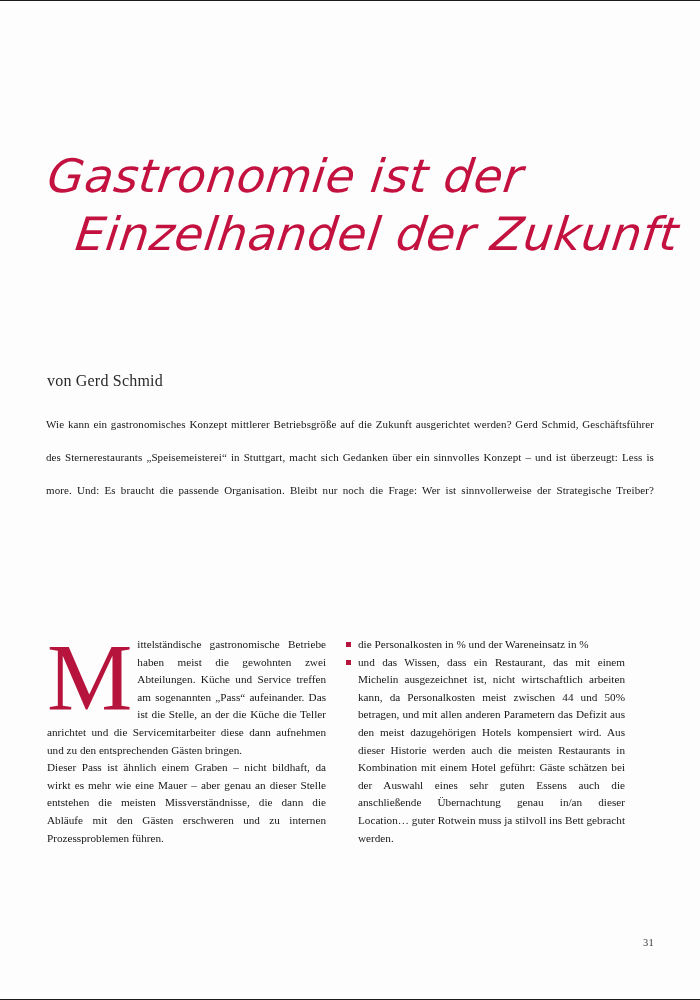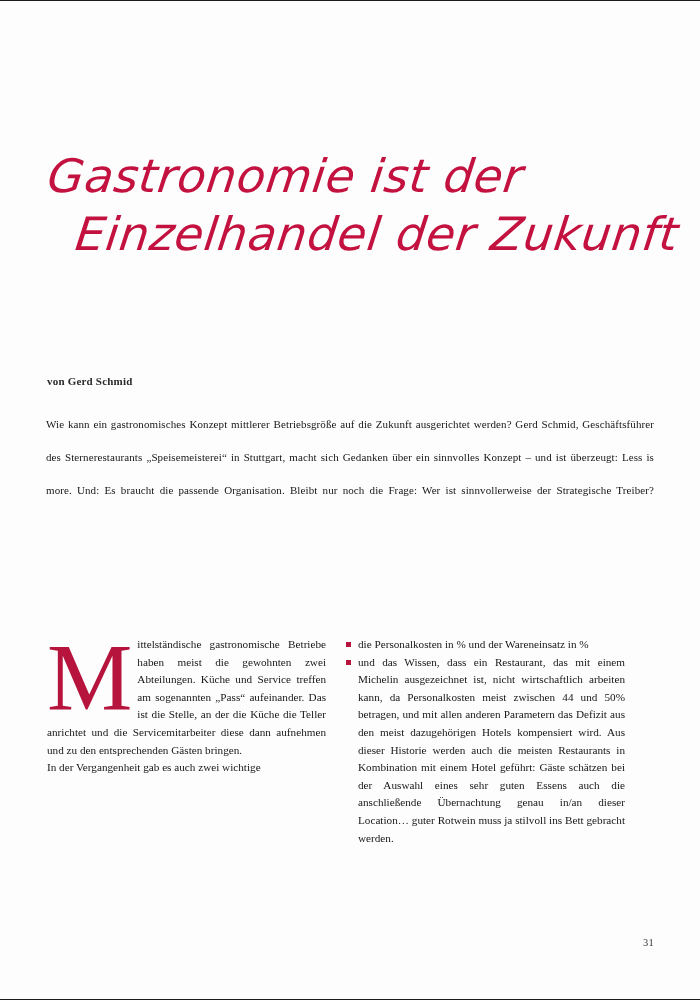--- a/index.html
+++ b/index.html
@@ -60,25 +60,24 @@
     line-height: 60px;
     margin-left: 28px;
     transform: skewX(-7deg) scaleX(1.02);
   }
 
   
   .byline {
     position: absolute;
     left: 47px;
     top: 374px;
-    font-size: 11px;
+    font-size: 16px;
     line-height: 14px;
     color: #2a2a2a;
     letter-spacing: 0.2px;
-    font-weight: bold;
   }
 
   
   .lead {
     position: absolute;
     left: 46px;
     top: 408px;
     width: 608px;
     font-size: 11px;
     line-height: 33px;
@@ -177,21 +176,21 @@
   <div class="byline">von Gerd Schmid</div>
 
   <div class="lead">Wie kann ein gastronomisches Konzept mittlerer Betriebsgröße auf die Zukunft ausgerichtet werden? Gerd Schmid, Geschäftsführer des Sternerestaurants „Speisemeisterei“ in Stuttgart, macht sich Gedanken über ein sinnvolles Konzept – und ist überzeugt: Less is more. Und: Es braucht die passende Organisation. Bleibt nur noch die Frage: Wer ist sinnvollerweise der Strategische Treiber?</div>
 
   <div class="columns">
 
     <div class="col col-left">
       <p>
         <span class="dropcap">M</span><span>ittelständische gastronomische Betriebe haben meist die gewohnten zwei Abteilungen. Küche und Service treffen am sogenannten „Pass“ aufeinander. Das ist die Stelle, an der die Küche die Teller anrichtet und die Servicemitarbeiter diese dann aufnehmen und zu den entsprechenden Gästen bringen.</span>
       </p>
-      <p>In der Vergangenheit gab es auch zwei wichtige</p>
+      <p>Dieser Pass ist ähnlich einem Graben – nicht bildhaft, da wirkt es mehr wie eine Mauer – aber genau an dieser Stelle entstehen die meisten Missverständnisse, die dann die Abläufe mit den Gästen erschweren und zu internen Prozessproblemen führen.</p>
     </div>
 
     <div class="col col-right">
       <ul class="bullets">
         <li>
           <span class="marker"></span>
           <span>die Personalkosten in % und der Wareneinsatz in %</span>
         </li>
         <li>
           <span class="marker"></span>

